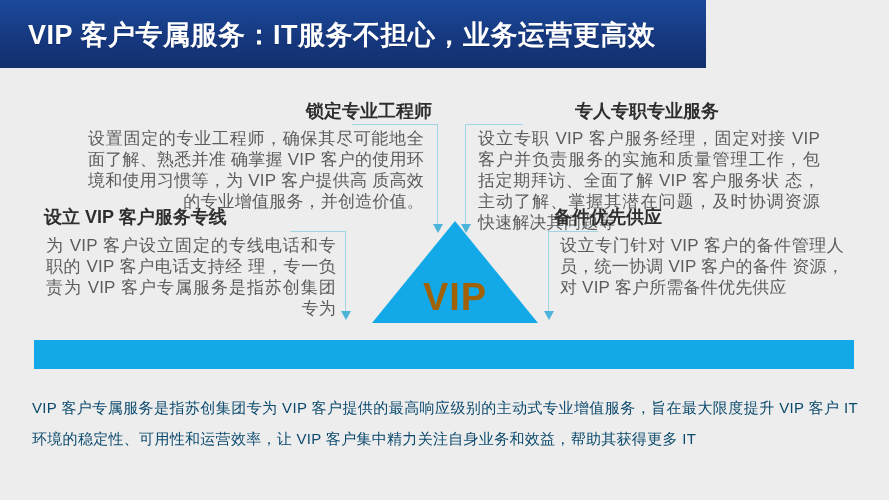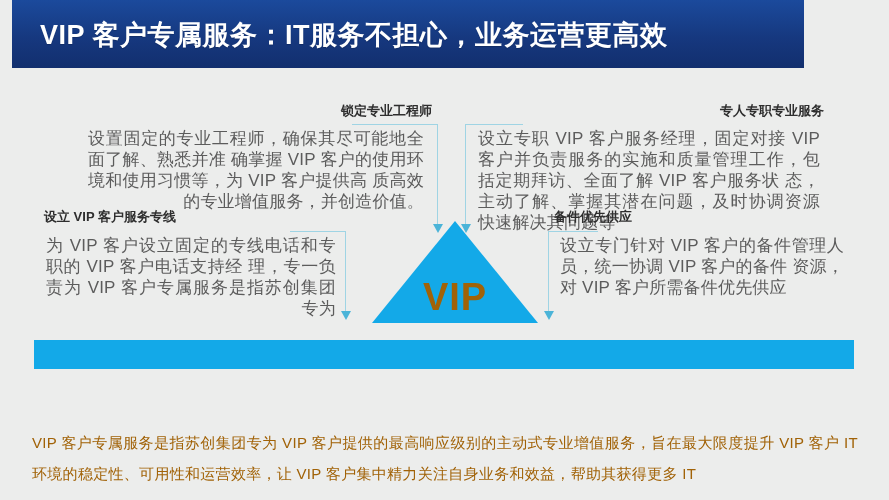--- a/index.html
+++ b/index.html
@@ -11,22 +11,22 @@
     height: 500px;
     background: #ecedec;
     font-family: "Liberation Sans", "DejaVu Sans", sans-serif;
     overflow: hidden;
     position: relative;
   }
 
   
   .header-band {
     position: absolute;
-    left: 12px; top: 0;
-    width: 792px;
+    left: 0; top: 0;
+    width: 706px;
     height: 68px;
     background: linear-gradient(180deg, #1b4a9c 0%, #16387f 55%, #122f6e 100%);
   }
   .header-title {
     position: absolute;
     left: 28px;
     top: 17px;
     font-size: 27px;
     font-weight: bold;
     color: #ffffff;
@@ -42,21 +42,21 @@
     width: 889px;
     height: 432px;
     background: #ecedec;
   }
 
   
   .block {
     position: absolute;
   }
   .block-title {
-    font-size: 13px;
+    font-size: 18px;
     font-weight: bold;
     color: #2e2e2e;
     white-space: nowrap;
     line-height: 22px;
   }
   .block-body {
     font-size: 17px;
     color: #5c5c5c;
     line-height: 21px;
     letter-spacing: 0.2px;
@@ -81,21 +81,21 @@
     border-top: 9px solid #4bb4d8;
   }
 
   
   #blk1 { left: 86px; top: 32px; width: 352px; }
   #blk1 .block-title { text-align: right; padding-right: 6px; }
   #blk1 .block-body  { text-align: justify; text-align-last: right; padding: 6px 14px 0 2px; }
 
   
   #blk2 { left: 464px; top: 32px; width: 360px; }
-  #blk2 .block-title { text-align: right; padding-left: 6px; }
+  #blk2 .block-title { text-align: center; padding-left: 6px; }
   #blk2 .block-body  { text-align: justify; padding: 6px 4px 0 14px; }
 
   
   #blk3 { left: 44px; top: 138px; width: 308px; }
   #blk3 .block-title { text-align: left; padding-right: 8px; }
   #blk3 .block-body  { text-align: justify; text-align-last: right; padding: 7px 16px 0 2px; }
 
   
   #blk4 { left: 546px; top: 138px; width: 300px; }
   #blk4 .block-title { text-align: left; padding-left: 8px; }
@@ -133,25 +133,24 @@
     background: #13a9e8;
   }
 
   
   .summary {
     position: absolute;
     left: 32px;
     top: 324px;
     width: 826px;
     font-size: 15px;
-    color: #a16207;
+    color: #0c4a6e;
     line-height: 31px;
     text-align: justify;
     letter-spacing: 0.3px;
-    margin-top: 35px;
   }
 </style>
 </head>
 <body>
 
 <div class="header-band">
   <div class="header-title">VIP 客户专属服务：IT服务不担心，业务运营更高效</div>
 </div>
 
 <div class="stage">

